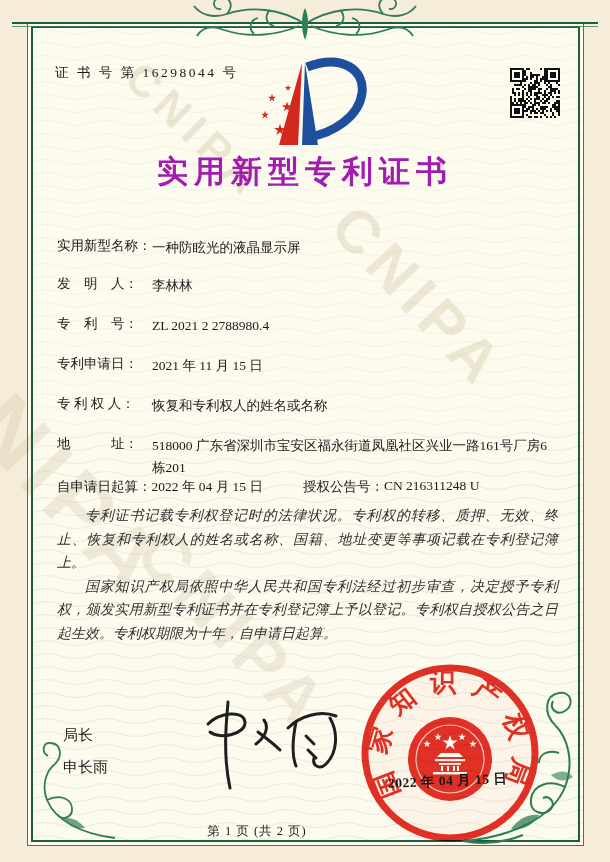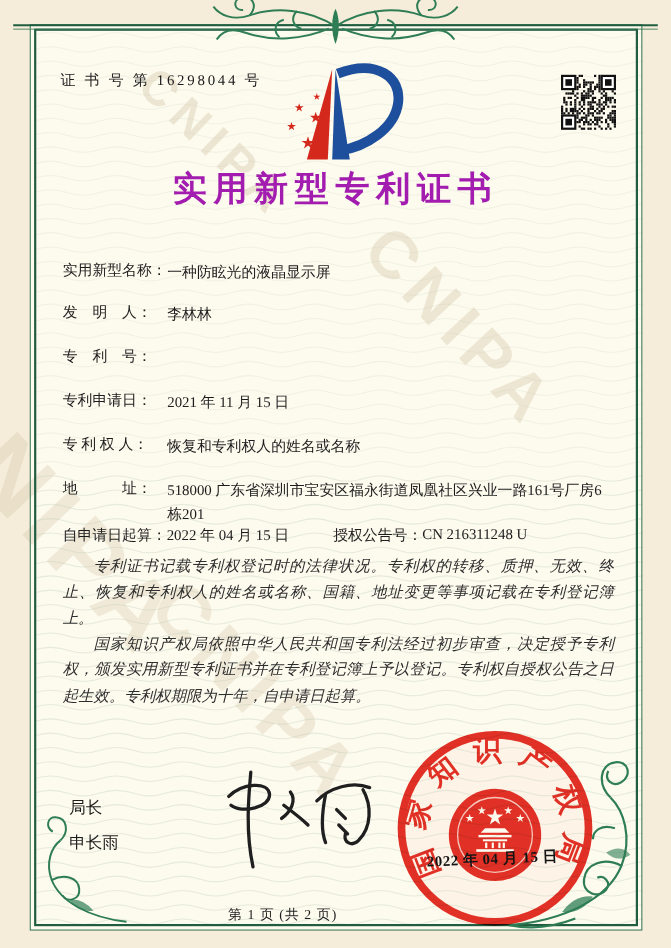--- a/index.html
+++ b/index.html
@@ -406,20 +406,21 @@
   <div class="row" style="top:9px">
     <span class="lbl">实用新型名称：</span>
     <span class="val">一种防眩光的液晶显示屏</span>
   </div>
   <div class="row" style="top:47px">
     <span class="lbl">发　明　人：</span>
     <span class="val">李林林</span>
   </div>
   <div class="row" style="top:87px">
     <span class="lbl">专　利　号：</span>
+    <span class="val">ZL 2021 2 2788980.4</span>
   </div>
   <div class="row" style="top:127px">
     <span class="lbl">专利申请日：</span>
     <span class="val">2021 年 11 月 15 日</span>
   </div>
   <div class="row" style="top:167px">
     <span class="lbl">专 利 权 人：</span>
     <span class="val">恢复和专利权人的姓名或名称</span>
   </div>
   <div class="row" style="top:207px">

